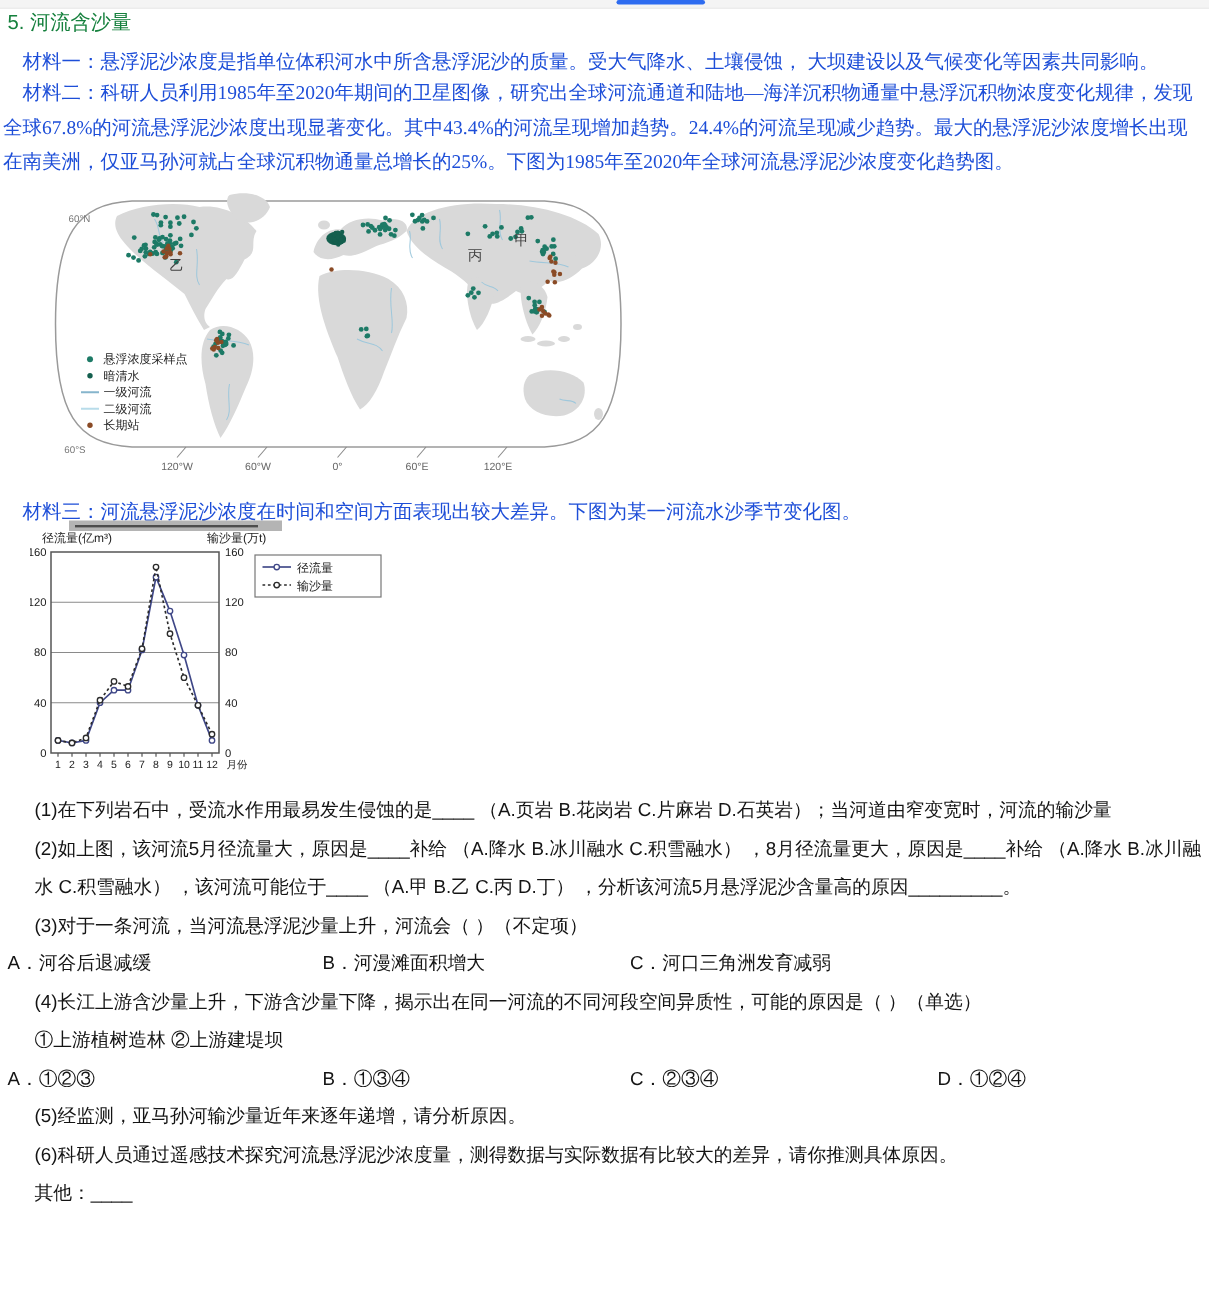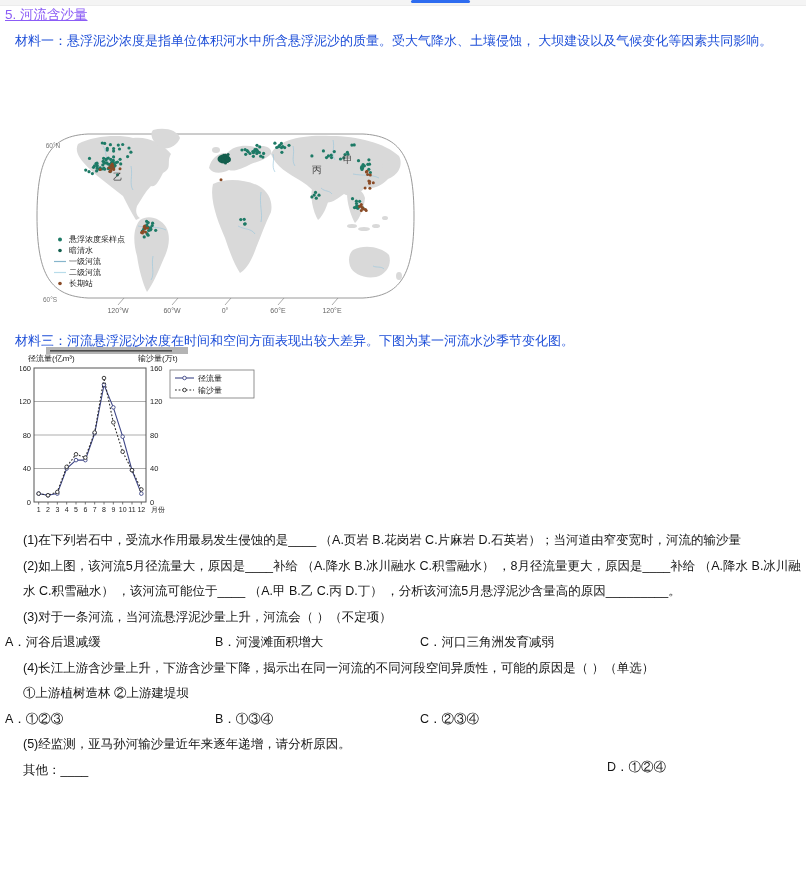--- a/index.html
+++ b/index.html
@@ -1,48 +1,49 @@
 <!DOCTYPE html>
 <html><head>
 <meta charset="utf-8">
 <style>
   html,body{margin:0;padding:0;background:#fff;}
   #page{position:relative;width:806px;height:877px;background:#fff;overflow:hidden;
         font-family:"Liberation Sans",sans-serif;color:#1c1c1c;}
   .topbar{position:absolute;top:0;left:0;width:806px;height:5px;background:#f4f4f4;
           border-bottom:1px solid #ececec;}
   .tabind{position:absolute;top:0;left:411px;width:59px;height:3px;background:#2e6cf0;border-radius:2px;}
-  #title{position:absolute;top:6px;left:5px;font-size:13.5px;color:#8b5cf6;text-decoration:underline;}
+  #title{position:absolute;top:6px;left:5px;font-size:13.5px;color:#15803d;}
   .material{position:absolute;left:2px;width:802px;font-family:"Liberation Serif",serif;
             font-size:13px;line-height:23px;color:#1d4ed8;text-indent:13px;}
   #m1{top:29px;}
   #m2{top:50px;}
   #m3{top:329px;}
   #map-wrap{position:absolute;left:33px;top:126px;width:385px;height:196px;}
   #chart-wrap{position:absolute;left:20px;top:344px;width:280px;height:202px;}
   #questions{position:absolute;left:3px;top:528px;width:801px;font-size:12.5px;
              line-height:25.5px;color:#141414;}
   .qline{position:relative;margin-left:20px;}
   .optrow{position:relative;height:25.5px;}
   .optrow span{position:absolute;top:0;white-space:nowrap;}
-  .o0{left:2px;}.o1{left:212px;text-align:center;}.o2{left:417px;}.o3{left:604px;margin-top:48px;}
+  .o0{left:2px;}.o1{left:212px;text-align:center;}.o2{left:417px;}.o3{left:622px;}
   svg text{font-family:"Liberation Sans",sans-serif;}
 </style>
 </head>
 <body>
 
 <div id="page">
 
   <div class="topbar">
     <div class="tabind"></div>
   </div>
 
   <div id="title">5. 河流含沙量</div>
 
   <div class="material" id="m1">材料一：悬浮泥沙浓度是指单位体积河水中所含悬浮泥沙的质量。受大气降水、土壤侵蚀， 大坝建设以及气候变化等因素共同影响。</div>
+  <div class="material" id="m2">材料二：科研人员利用1985年至2020年期间的卫星图像，研究出全球河流通道和陆地—海洋沉积物通量中悬浮沉积物浓度变化规律，发现全球67.8%的河流悬浮泥沙浓度出现显著变化。其中43.4%的河流呈现增加趋势。24.4%的河流呈现减少趋势。最大的悬浮泥沙浓度增长出现在南美洲，仅亚马孙河就占全球沉积物通量总增长的25%。下图为1985年至2020年全球河流悬浮泥沙浓度变化趋势图。</div>
   <div class="material" id="m3">材料三：河流悬浮泥沙浓度在时间和空间方面表现出较大差异。下图为某一河流水沙季节变化图。</div>
 
   <div id="map-wrap">
     <svg id="world-map" width="385" height="196" viewBox="0 0 385 196">
 
       <path d="M55,8 C18,10 4,30 4,90 C4,150 18,170 55,172 L330,172 C367,170 381,150 381,90
                C381,30 367,10 330,8 Z" fill="#ffffff" stroke="#9a9a9a" stroke-width="1"></path>
       <g id="land-layer" fill="#d9d9d9" stroke="none">
         <path d="M45,18 C60,10 85,8 100,12 C115,10 130,18 138,28 C133,36 140,42 130,47
                  C126,55 122,62 118,60 C112,66 108,74 104,80 C102,86 104,90 107,92 L103,94
@@ -447,16 +448,17 @@
     </div>
     <div class="qline">(4)长江上游含沙量上升，下游含沙量下降，揭示出在同一河流的不同河段空间异质性，可能的原因是（  ）（单选）</div>
     <div class="qline">①上游植树造林  ②上游建堤坝</div>
     <div class="optrow">
       <span class="o0">A．①②③</span>
       <span class="o1">B．①③④</span>
       <span class="o2">C．②③④</span>
       <span class="o3">D．①②④</span>
     </div>
     <div class="qline">(5)经监测，亚马孙河输沙量近年来逐年递增，请分析原因。</div>
+    <div class="qline">(6)科研人员通过遥感技术探究河流悬浮泥沙浓度量，测得数据与实际数据有比较大的差异，请你推测具体原因。</div>
     <div class="qline">其他：____</div>
   </div>
 
 </div>
 
 </body></html>

